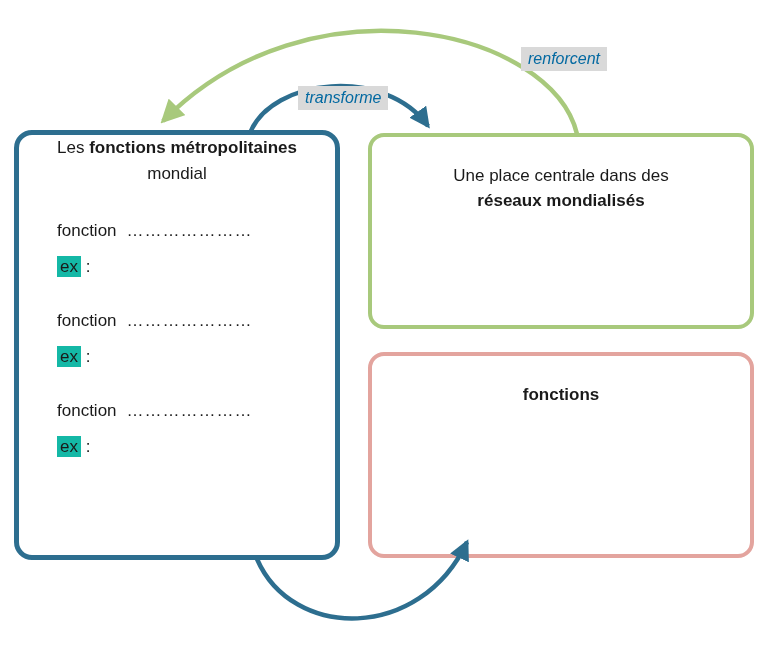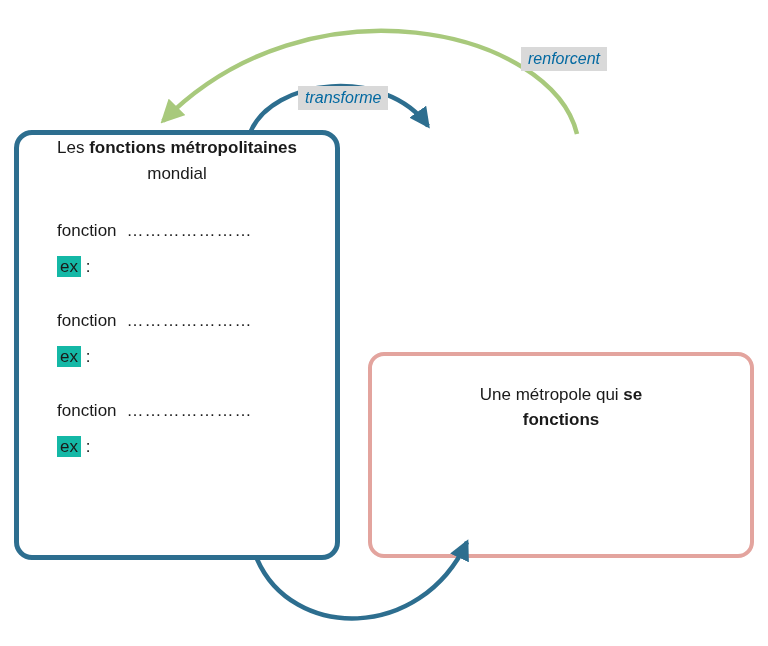--- a/index.html
+++ b/index.html
@@ -92,21 +92,26 @@
     <div class="fn-group">
       <div class="fn-line">
         <span>fonction</span><span class="dots">…………………</span>
       </div>
       <div class="ex-line">
         <span class="hl">ex</span><span> :</span>
       </div>
     </div>
   </div>
 
+  <div class="box green-box">
+    <div class="green-title">
+      <div>Une place centrale dans des</div>
+      <div><b>réseaux mondialisés</b></div>
+    </div>
+  </div>
 
   <div class="box pink-box">
     <div class="pink-title">
-      <div><span>Une métropole qui </span><b>se</b></div>
       <div><b>fonctions</b></div>
     </div>
   </div>
 
 </div>
 
 </body></html>

